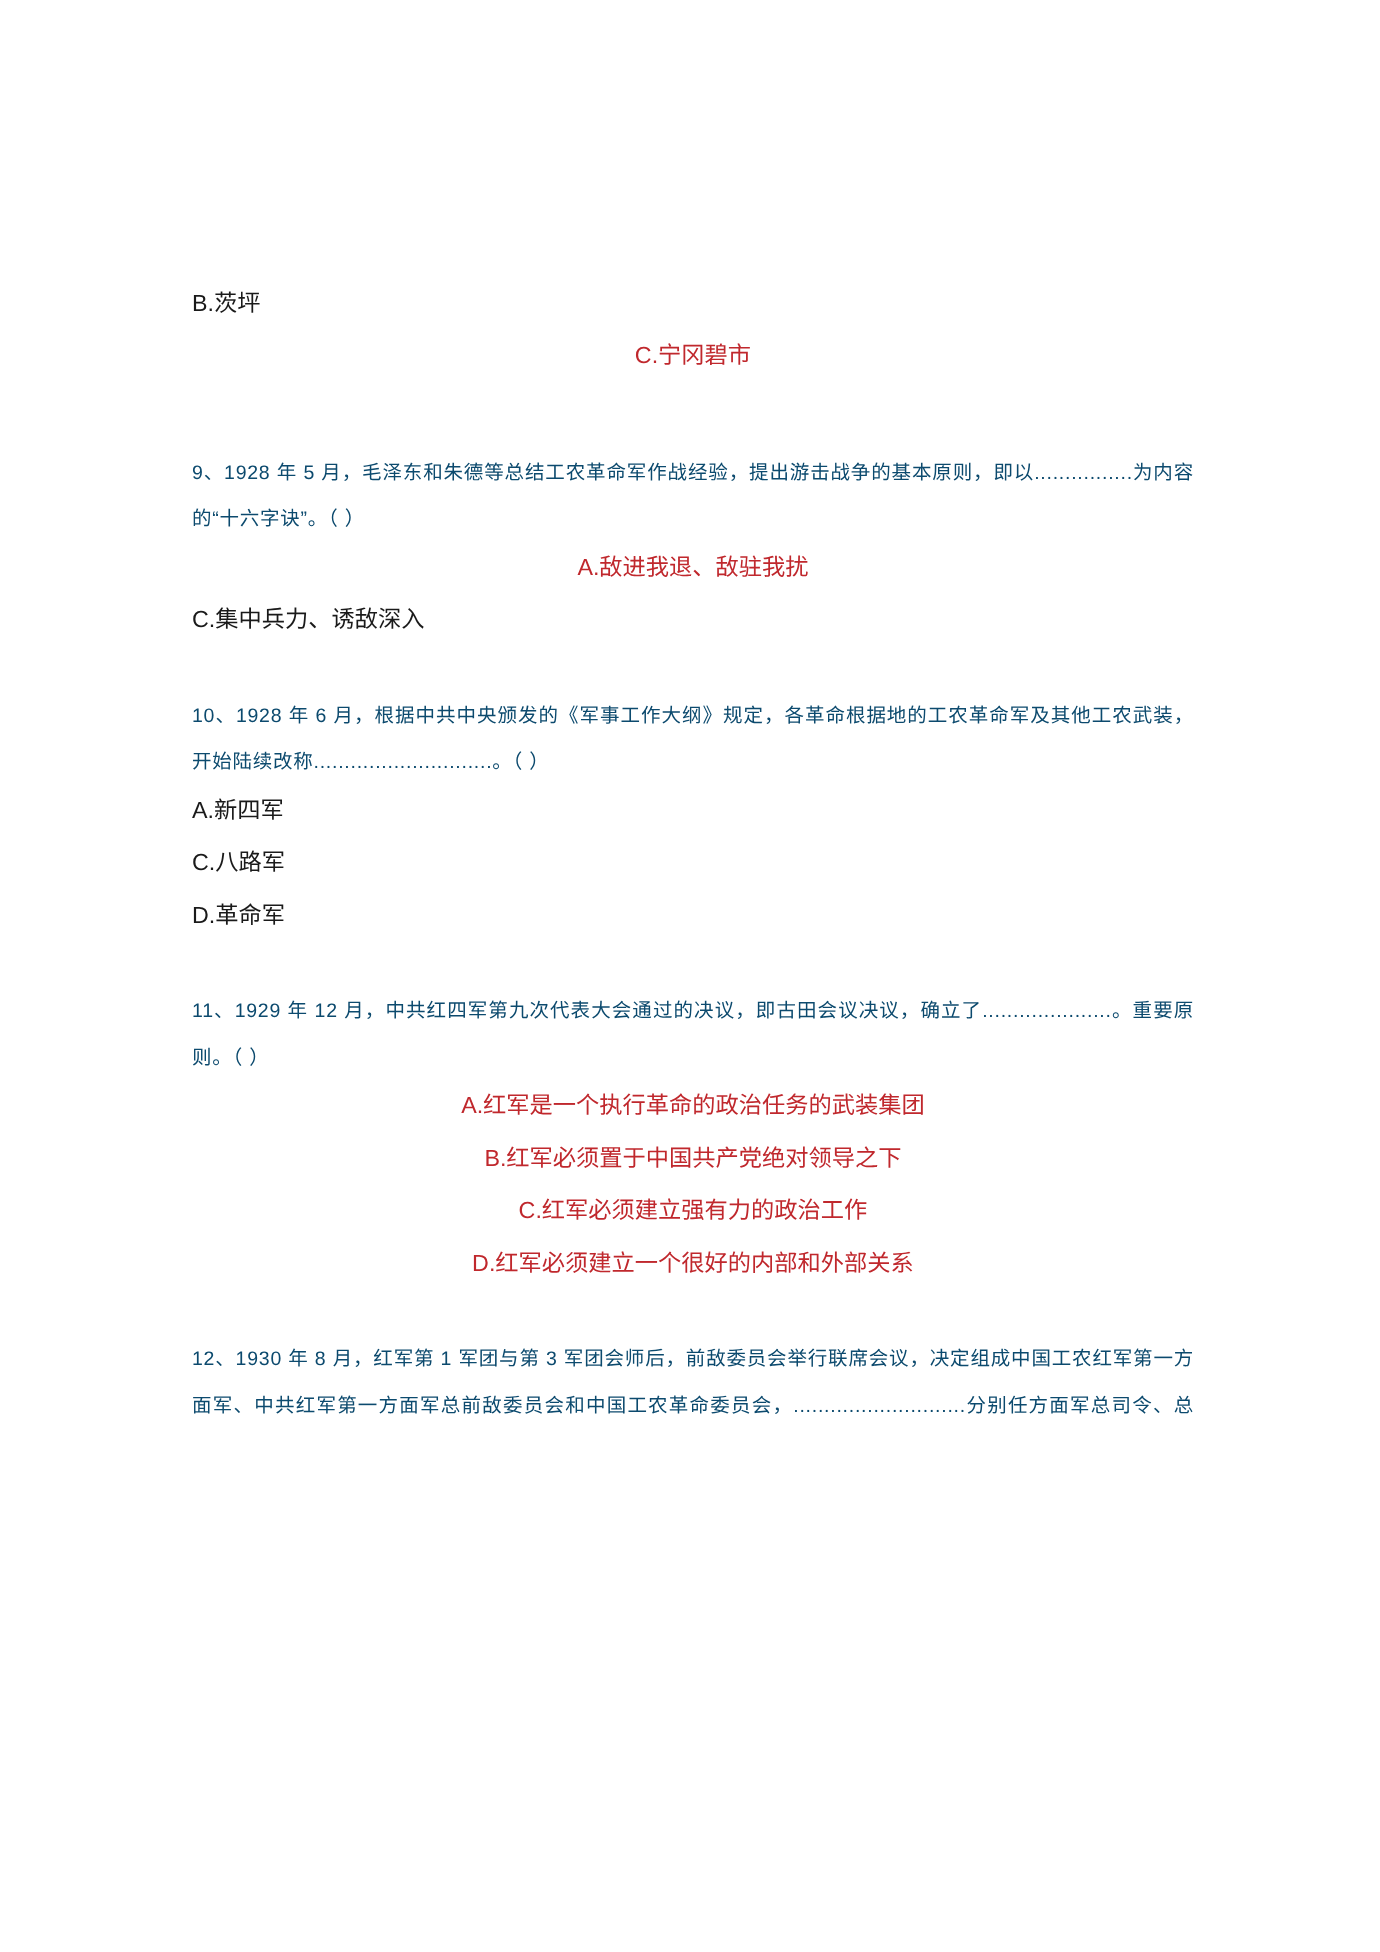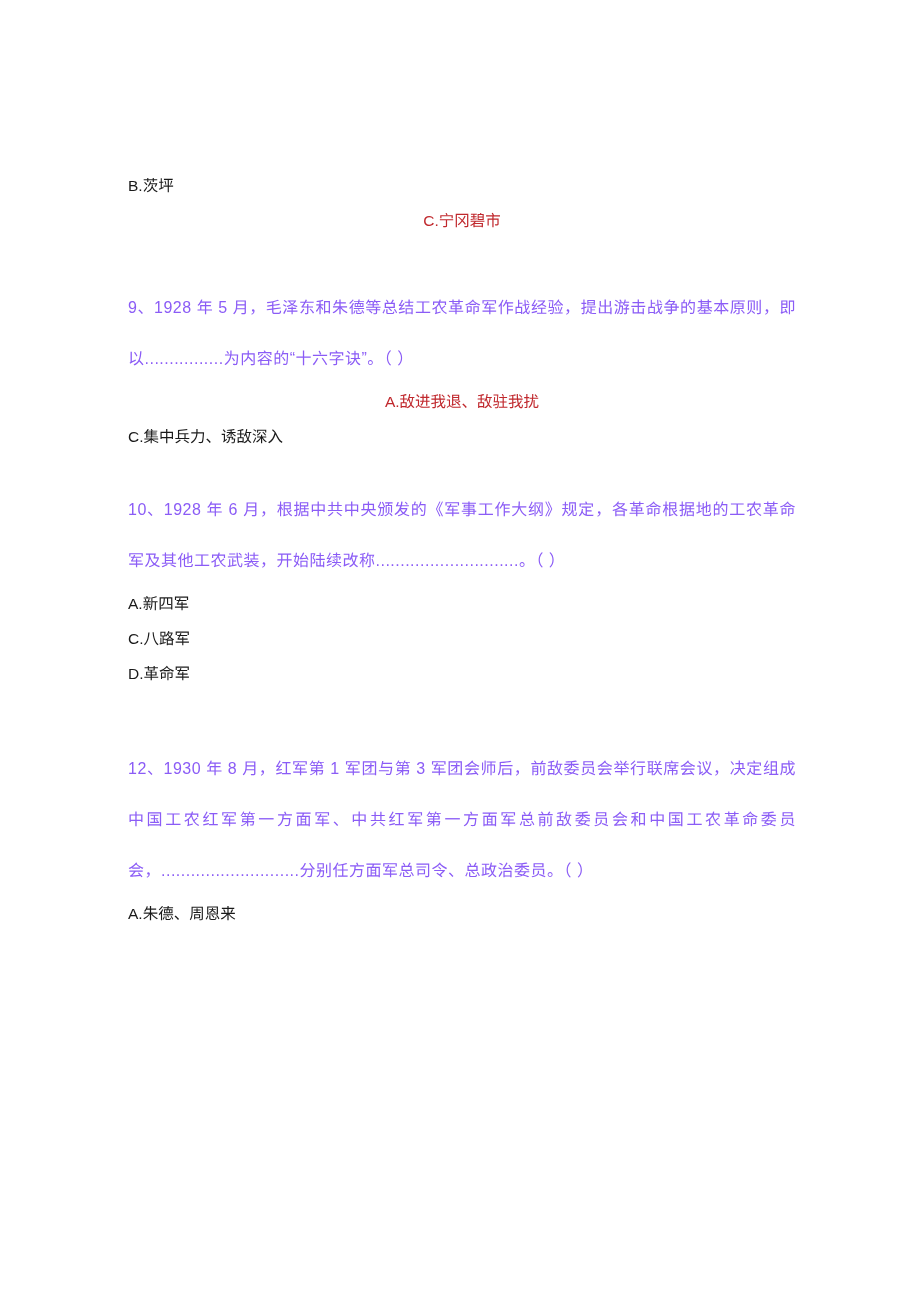--- a/index.html
+++ b/index.html
@@ -9,40 +9,40 @@
     background: #ffffff;
   }
   body {
     font-family: "Liberation Sans", "DejaVu Sans", sans-serif;
     -webkit-font-smoothing: antialiased;
   }
   .page {
     position: relative;
     width: 920px;
     height: 941px;
-    margin: 0 auto;
+    margin: 17px auto;
     background: #ffffff;
     overflow: hidden;
     box-sizing: border-box;
   }
   .content {
     position: absolute;
     left: 128px;
     top: 168px;
     width: 668px;
   }
 
   
   .qblock {
     margin: 0 0 8px 0;
   }
   .qstem {
-    font-size: 16px;
-    line-height: 51px;
-    color: #8b5cf6;
+    font-size: 13px;
+    line-height: 31px;
+    color: #0c4a6e;
     text-align: justify;
     text-justify: inter-ideograph;
     margin: 0;
     letter-spacing: 0.1px;
   }
   .optlist {
     margin: 0;
     padding: 0;
     list-style: none;
   }
@@ -94,20 +94,29 @@
       <p class="qstem leader">10、1928 年 6 月，根据中共中央颁发的《军事工作大纲》规定，各革命根据地的工农革命军及其他工农武装，开始陆续改称.............................。（ ）</p>
       <ul class="optlist">
         <li class="opt">A.新四军</li>
         <li class="opt">C.八路军</li>
         <li class="opt">D.革命军</li>
       </ul>
     </div>
 
     <div class="gap-lg"></div>
 
+    <div class="qblock">
+      <p class="qstem leader">11、1929 年 12 月，中共红四军第九次代表大会通过的决议，即古田会议决议，确立了.....................。重要原则。（ ）</p>
+      <ul class="optlist">
+        <li class="opt correct">A.红军是一个执行革命的政治任务的武装集团</li>
+        <li class="opt correct">B.红军必须置于中国共产党绝对领导之下</li>
+        <li class="opt correct">C.红军必须建立强有力的政治工作</li>
+        <li class="opt correct">D.红军必须建立一个很好的内部和外部关系</li>
+      </ul>
+    </div>
 
     <div class="gap-lg"></div>
 
     <div class="qblock">
       <p class="qstem leader">12、1930 年 8 月，红军第 1 军团与第 3 军团会师后，前敌委员会举行联席会议，决定组成中国工农红军第一方面军、中共红军第一方面军总前敌委员会和中国工农革命委员会，............................分别任方面军总司令、总政治委员。（ ）</p>
       <ul class="optlist">
         <li class="opt">A.朱德、周恩来</li>
       </ul>
     </div>
 

